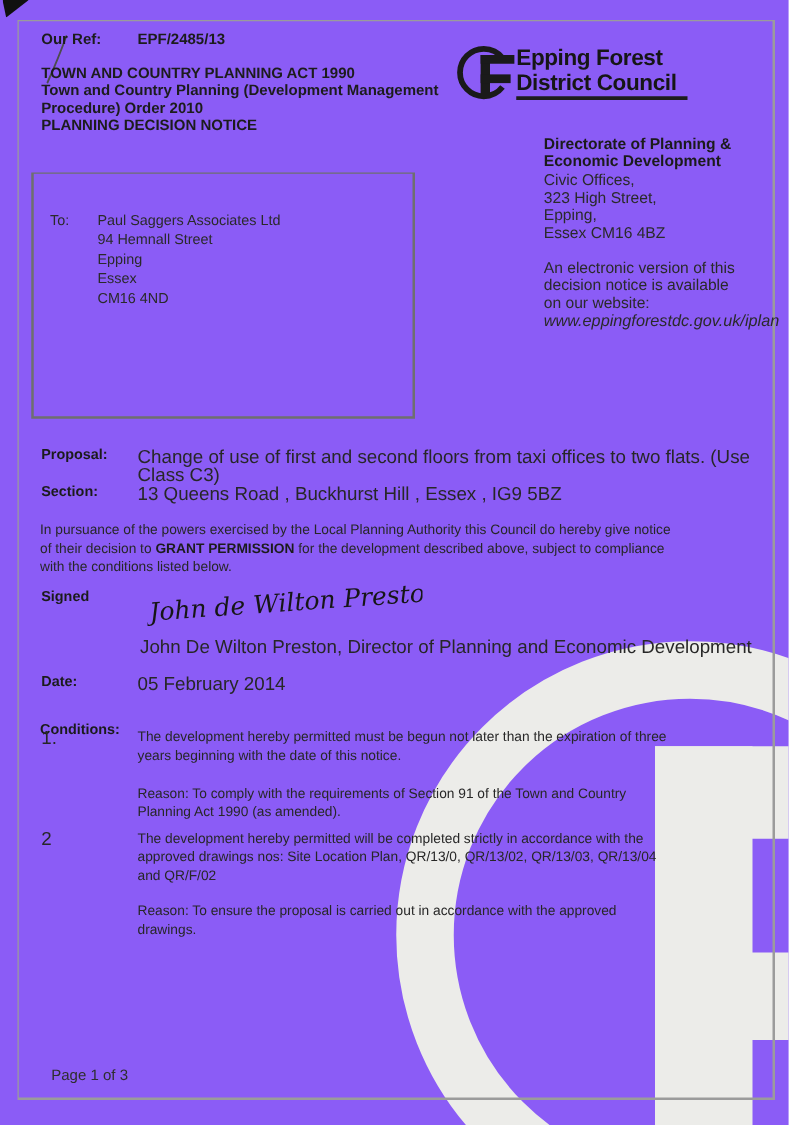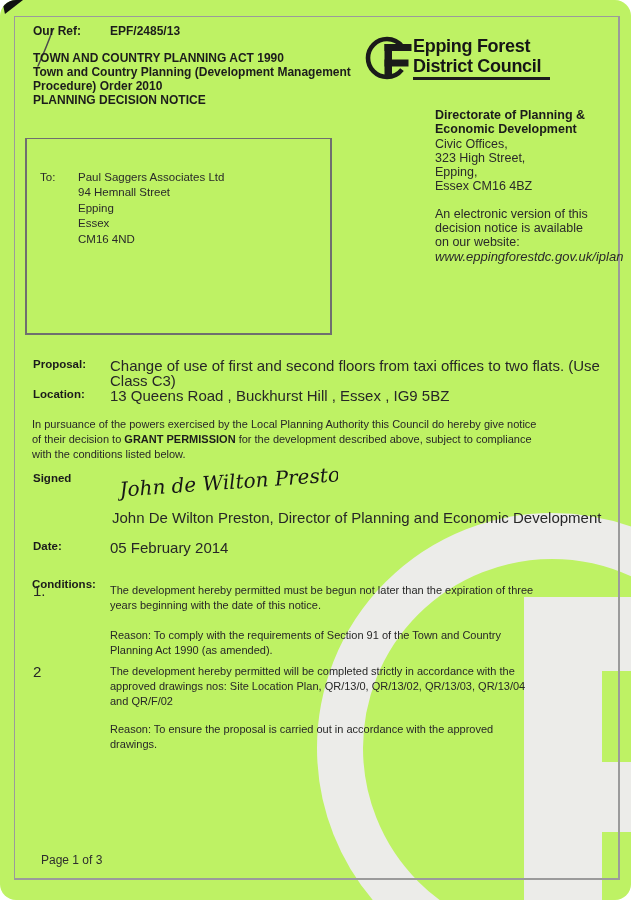--- a/index.html
+++ b/index.html
@@ -1,23 +1,22 @@
 <!DOCTYPE html>
 <html><head>
 <meta charset="utf-8">
 <style>
   html,body{margin:0;padding:0;background:#ffffff;}
   .page{
     position:relative;
     width:631px;height:900px;
-    background:#bef264;
+    background:#8b5cf6;
     overflow:hidden;
     font-family:"Liberation Sans", sans-serif;
     color:#262626;
-    border-radius:16px;
   }
   .abs{position:absolute;}
   .z{z-index:2;}
   
   .frame{
     left:14px;top:16px;width:603px;height:861px;
     border:2px solid #9b9b9b;
     border-left-width:1px;border-top-width:1px;
     z-index:1;
   }
@@ -114,21 +113,21 @@
       <div class="addr-line">94 Hemnall Street</div>
       <div class="addr-line">Epping</div>
       <div class="addr-line">Essex</div>
       <div class="addr-line">CM16 4ND</div>
     </div>
   </div>
 
   <div class="abs z label" style="left:33px;top:358px;">Proposal:</div>
   <div class="abs z body-wrap" style="left:110px;top:358px;width:500px;">Change of use of first and second floors from taxi offices to two flats. (Use Class C3)</div>
 
-  <div class="abs z label" style="left:33px;top:388px;">Location:</div>
+  <div class="abs z label" style="left:33px;top:388px;">Section:</div>
   <div class="abs z body-wrap" style="left:110px;top:388px;width:500px;">13 Queens Road , Buckhurst Hill , Essex , IG9 5BZ</div>
 
   <div class="abs z" style="left:32px;top:417px;width:575px;">
     <div class="body-line">In pursuance of the powers exercised by the Local Planning Authority this Council do hereby give notice</div>
     <div class="body-line"><span>of their decision to </span><span class="b">GRANT PERMISSION</span><span> for the development described above, subject to compliance</span></div>
     <div class="body-line">with the conditions listed below.</div>
   </div>
 
   <div class="abs z label" style="left:33px;top:472px;">Signed</div>
 

